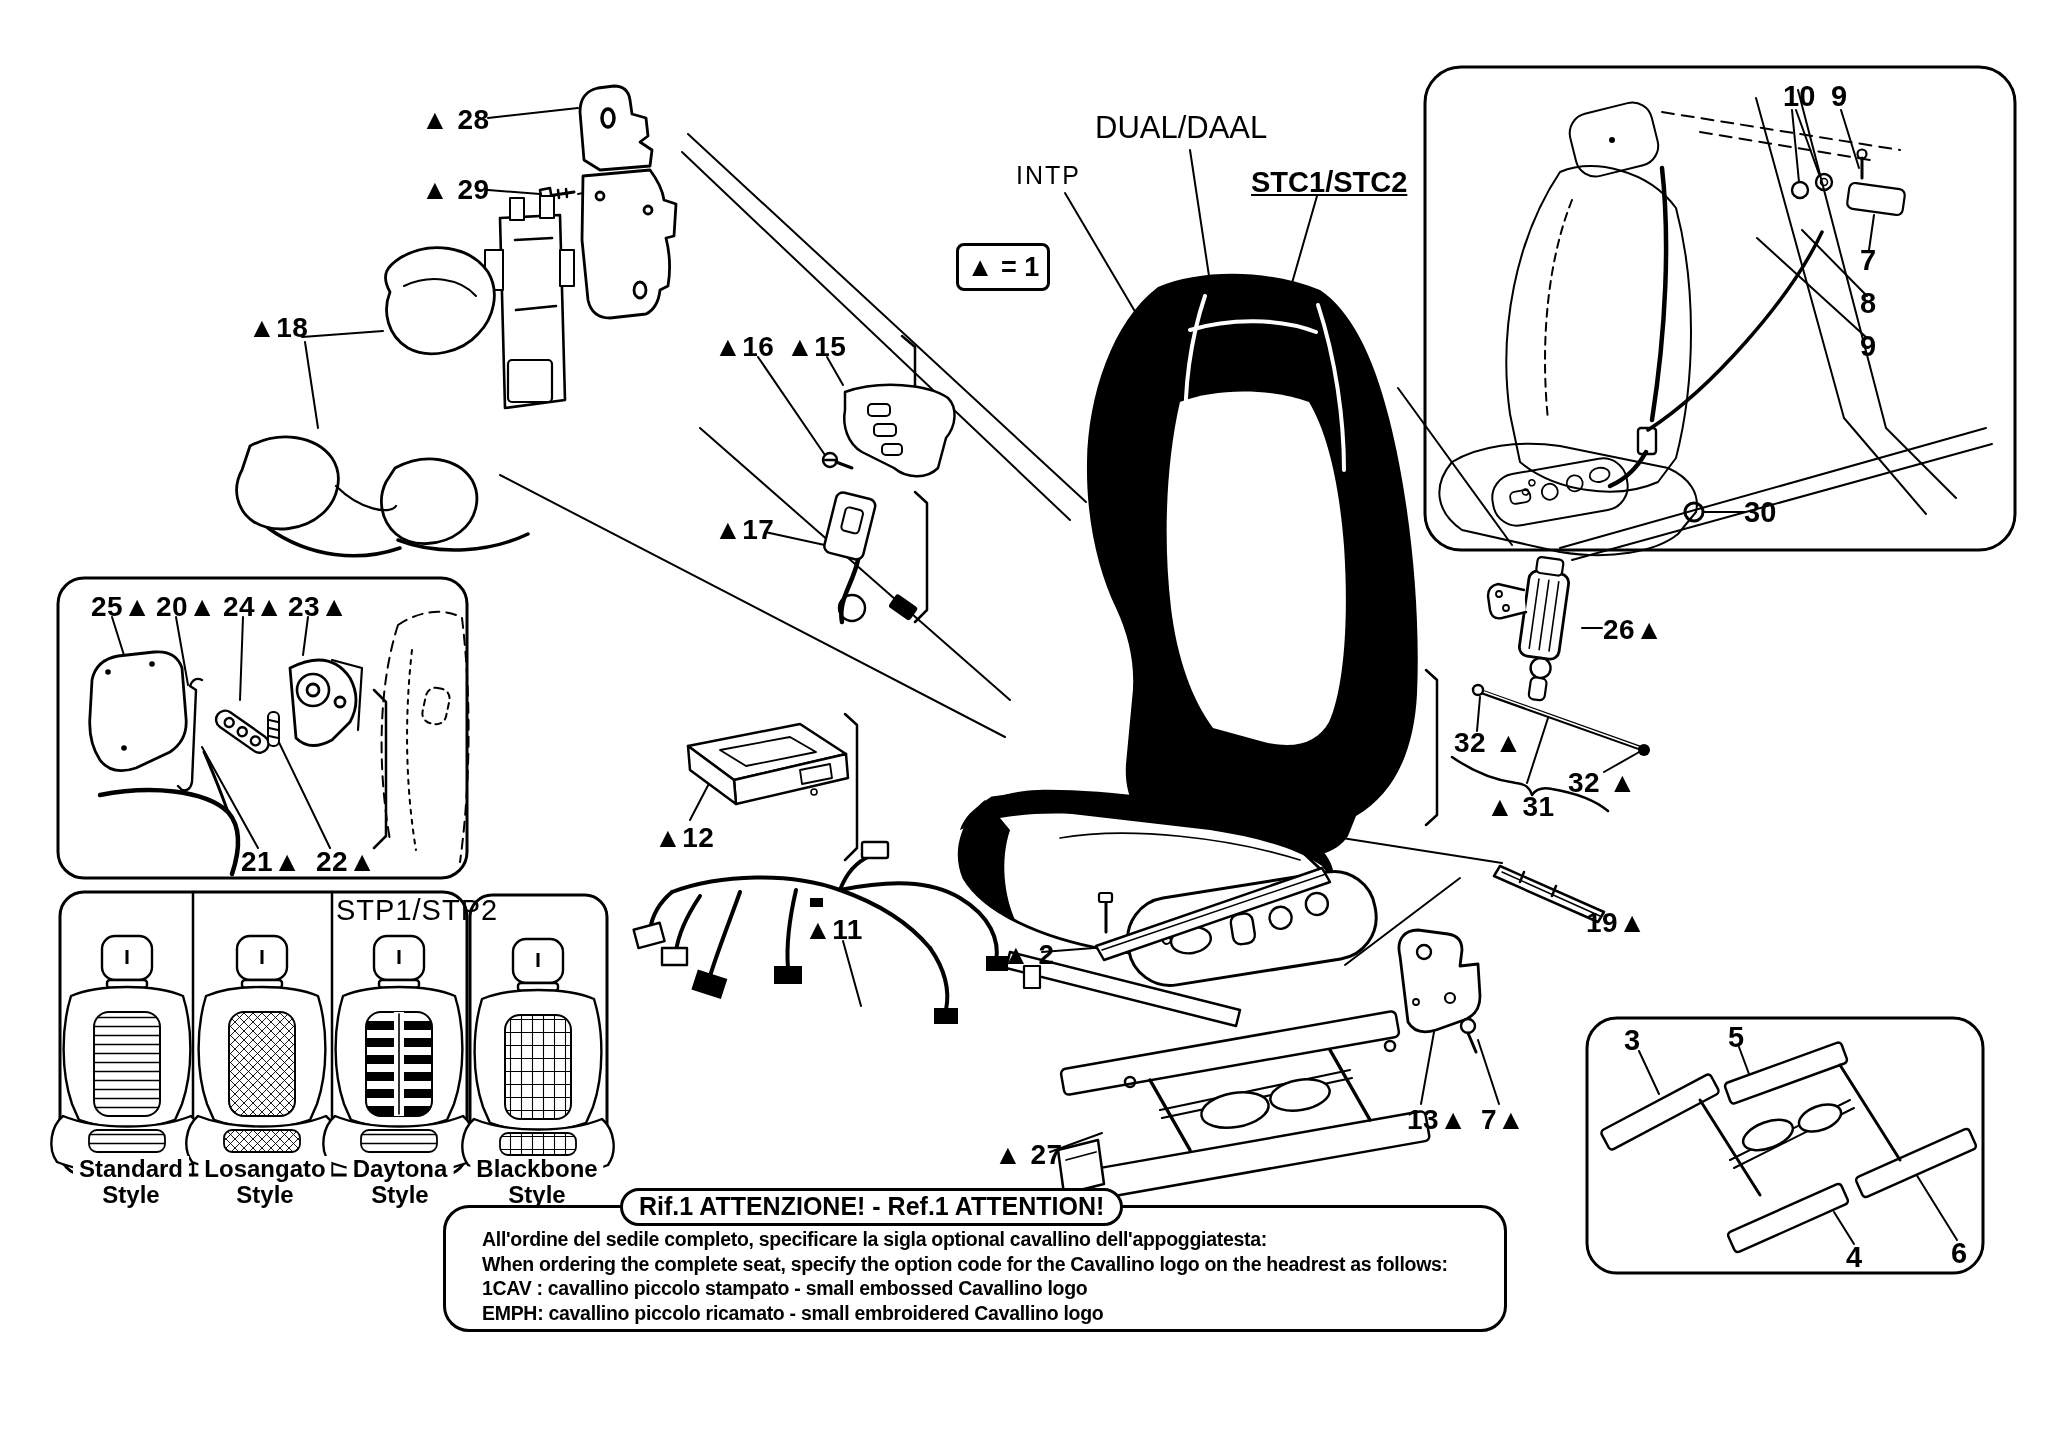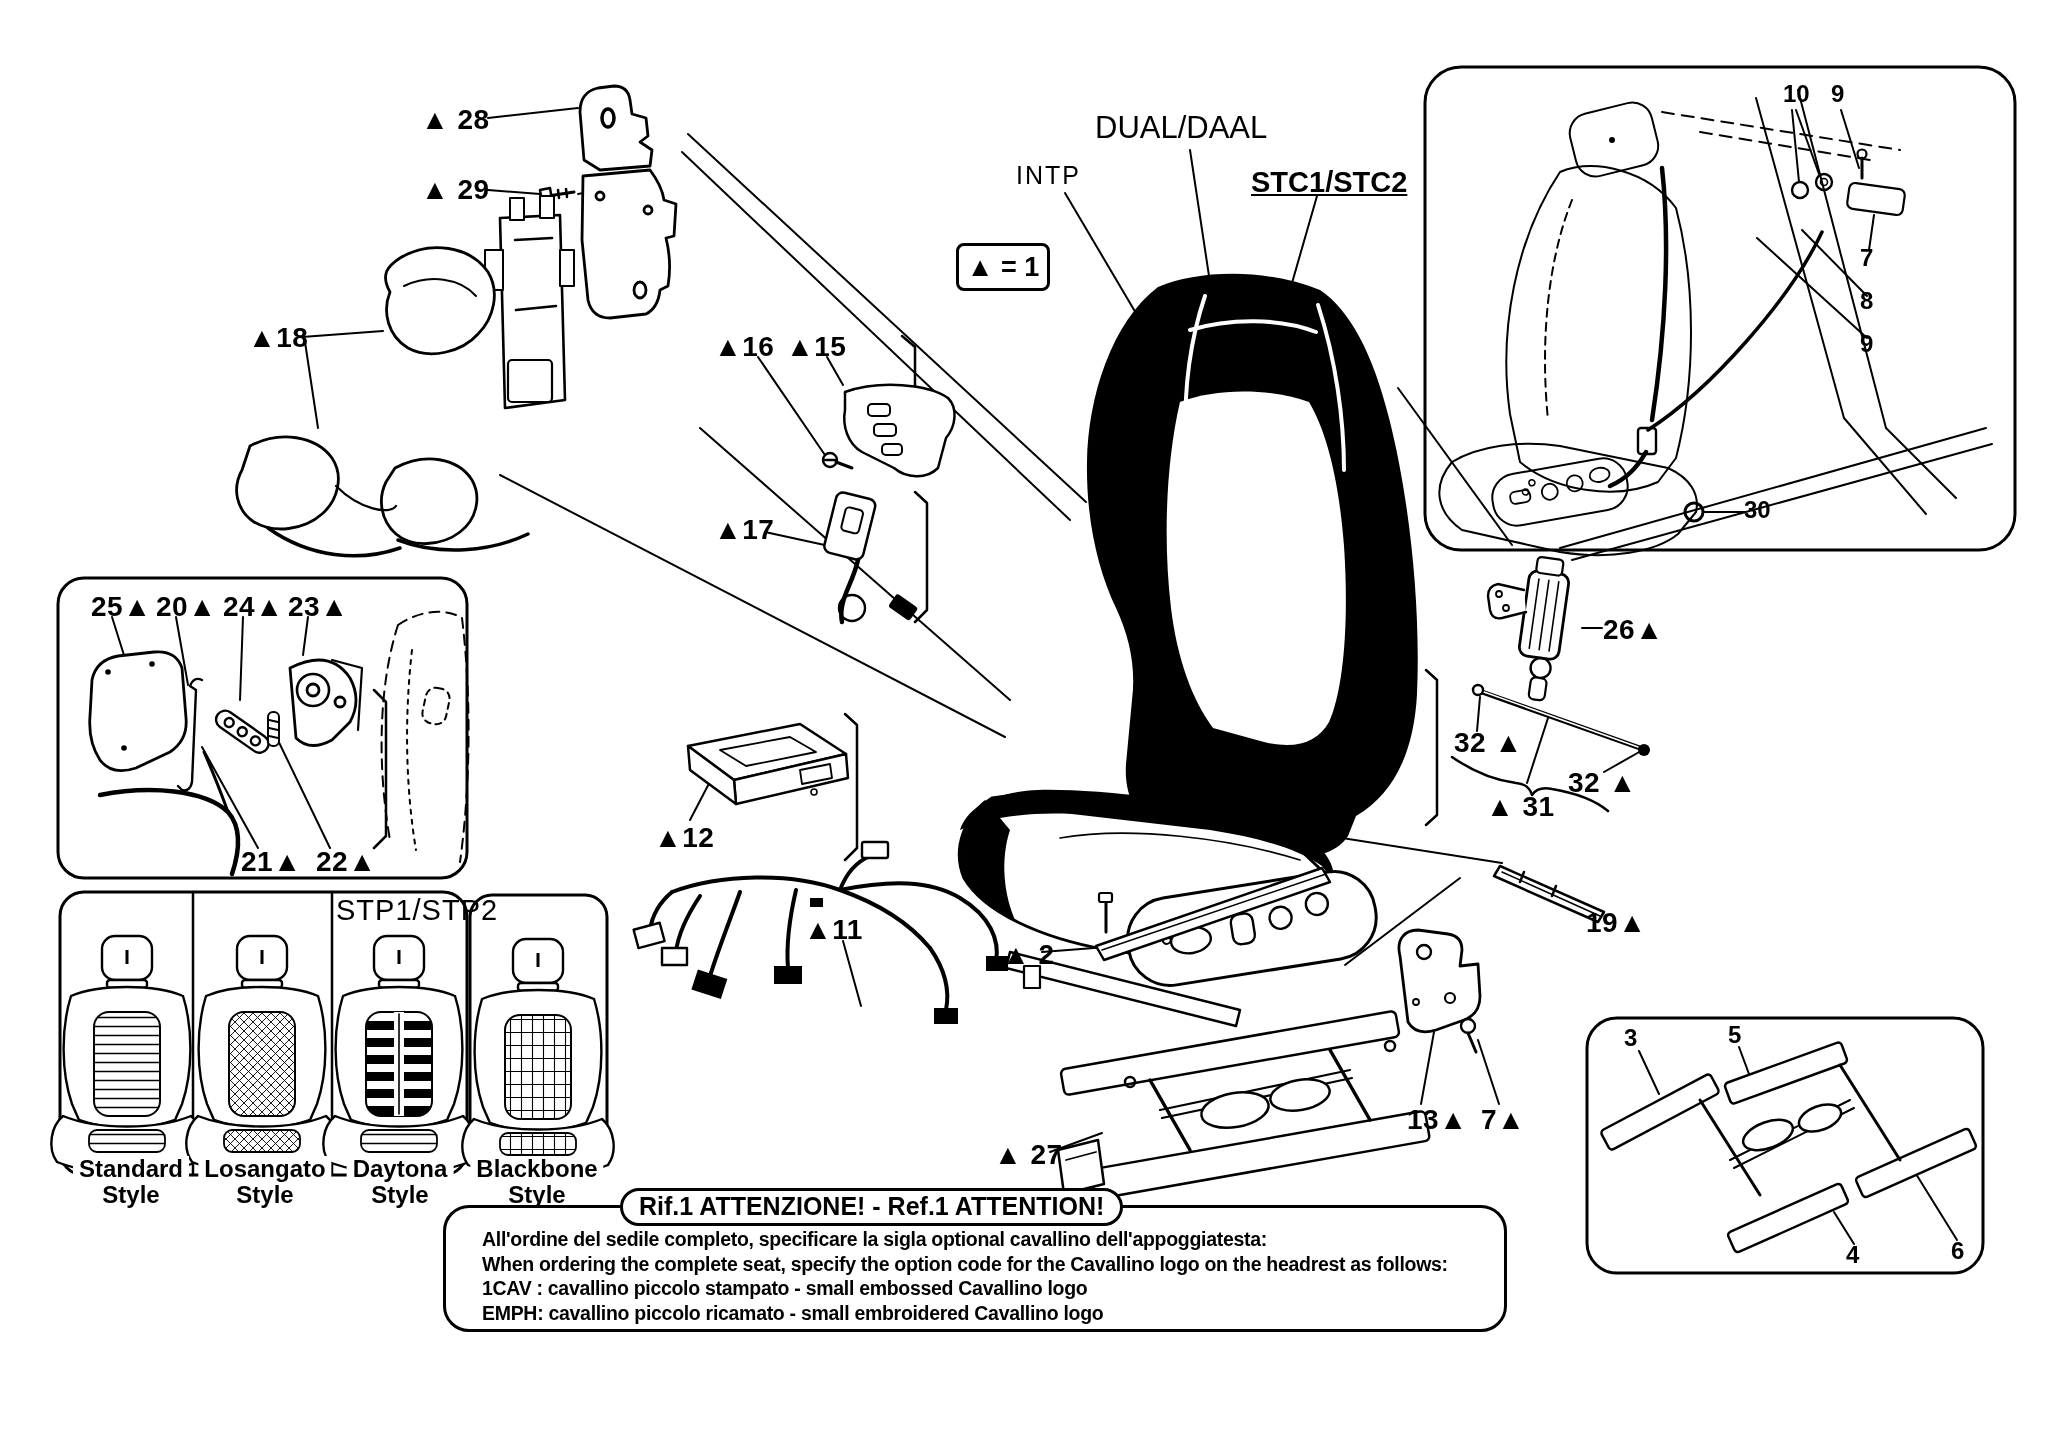--- a/index.html
+++ b/index.html
@@ -1,21 +1,21 @@
 <!DOCTYPE html>
 <html><head>
 <meta charset="utf-8">
 <style>
   html,body{margin:0;padding:0;background:#fff;}
   .canvas{position:relative;width:2048px;height:1447px;background:#ffffff;overflow:hidden;
           font-family:"Liberation Sans",sans-serif;color:#000;}
   svg.art{position:absolute;left:0;top:0;}
   svg.art *{vector-effect:non-scaling-stroke;}
   .co{position:absolute;font-weight:bold;font-size:28px;line-height:1;white-space:nowrap;letter-spacing:0.5px;}
-  .co.num{font-size:24px;letter-spacing:0;}
+  .co.num{font-size:29px;letter-spacing:0;}
   .lbl{position:absolute;white-space:nowrap;line-height:1;}
   .lbl-intp{font-size:25px;letter-spacing:2px;}
   .lbl-dual{font-size:31px;}
   .lbl-stc{font-size:29px;font-weight:bold;text-decoration:underline;}
   .lbl-stp{font-size:29px;letter-spacing:1px;}
   .legend-box{position:absolute;left:956px;top:243px;width:88px;height:42px;border:3px solid #000;
               border-radius:8px;display:flex;align-items:center;justify-content:center;
               font-weight:bold;font-size:27px;background:#fff;}
   .style-label{position:absolute;top:1156px;transform:translateX(-50%);font-weight:bold;font-size:24px;
                text-align:center;line-height:1.08;background:#fff;padding:0 6px;}
@@ -411,21 +411,21 @@
 </div>
 
 <div class="lbl lbl-intp" style="left:1016px;top:163px;">INTP</div>
 <div class="lbl lbl-dual" style="left:1095px;top:112px;">DUAL/DAAL</div>
 <div class="lbl lbl-stc" style="left:1251px;top:168px;">STC1/STC2</div>
 <div class="lbl lbl-stp" style="left:336px;top:896px;">STP1/STP2</div>
 <div class="co" style="left:1116px;top:348px;">▲</div>
 
 <div class="co" style="left:421px;top:106px;">▲ 28</div>
 <div class="co" style="left:421px;top:176px;">▲ 29</div>
-<div class="co" style="left:248px;top:324px;text-align:center;">▲18</div>
+<div class="co" style="left:248px;top:314px;text-align:center;">▲18</div>
 <div class="co" style="left:714px;top:333px;">▲16</div>
 <div class="co" style="left:786px;top:333px;">▲15</div>
 <div class="co" style="left:714px;top:516px;">▲17</div>
 <div class="co" style="left:654px;top:824px;">▲12</div>
 <div class="co" style="left:804px;top:916px;">▲11</div>
 <div class="co" style="left:1002px;top:941px;">▲ 2</div>
 <div class="co" style="left:994px;top:1141px;">▲ 27</div>
 <div class="co" style="left:1407px;top:1106px;text-align:center;">13▲</div>
 <div class="co" style="left:1481px;top:1106px;">7▲</div>
 <div class="co" style="left:91px;top:593px;">25▲</div>

